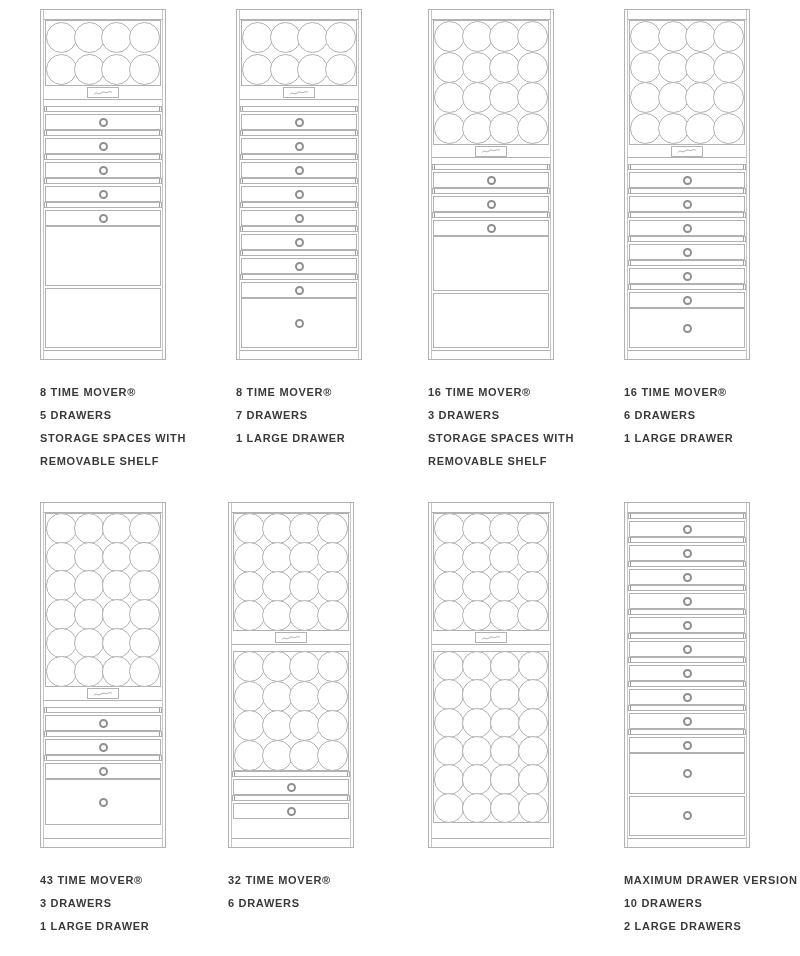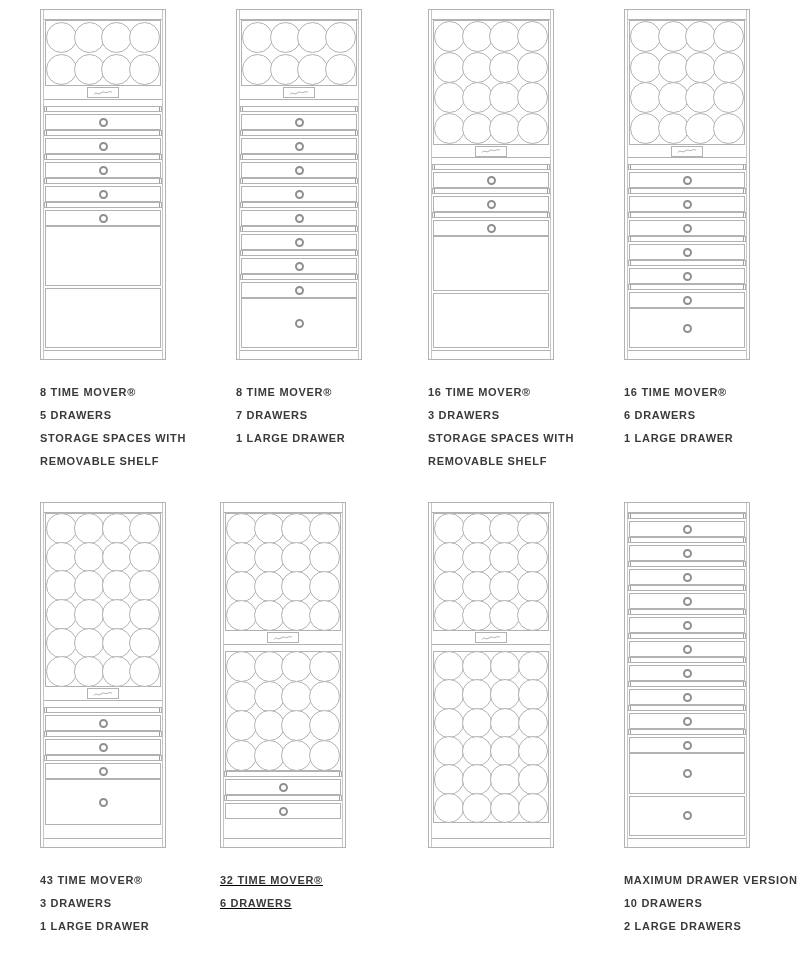--- a/index.html
+++ b/index.html
@@ -10,21 +10,21 @@
     --bg:#ffffff;
   }
   html,body{margin:0;padding:0;background:var(--bg);}
   #stage{
     position:relative;width:800px;height:956px;background:var(--bg);
     font-family:"Liberation Sans", sans-serif;overflow:hidden;
   }
   .cell{position:absolute;width:190px;}
   .pos-0{left:40px;top:9px;}   .pos-1{left:236px;top:9px;}
   .pos-2{left:428px;top:9px;}  .pos-3{left:624px;top:9px;}
-  .pos-4{left:40px;top:502px;} .pos-5{left:220px;top:502px;text-decoration:underline;}
+  .pos-4{left:40px;top:502px;} .pos-5{left:228px;top:502px;}
   .pos-6{left:428px;top:502px;}.pos-7{left:624px;top:502px;}
 
   .cabinet{
     width:126px;box-sizing:border-box;background:#fff;
     border:1px solid var(--line);
   }
   .cab-inner{
     height:100%;margin:0 2px;box-sizing:border-box;
     border-left:1px solid var(--line-soft);border-right:1px solid var(--line-soft);
     display:flex;flex-direction:column;

